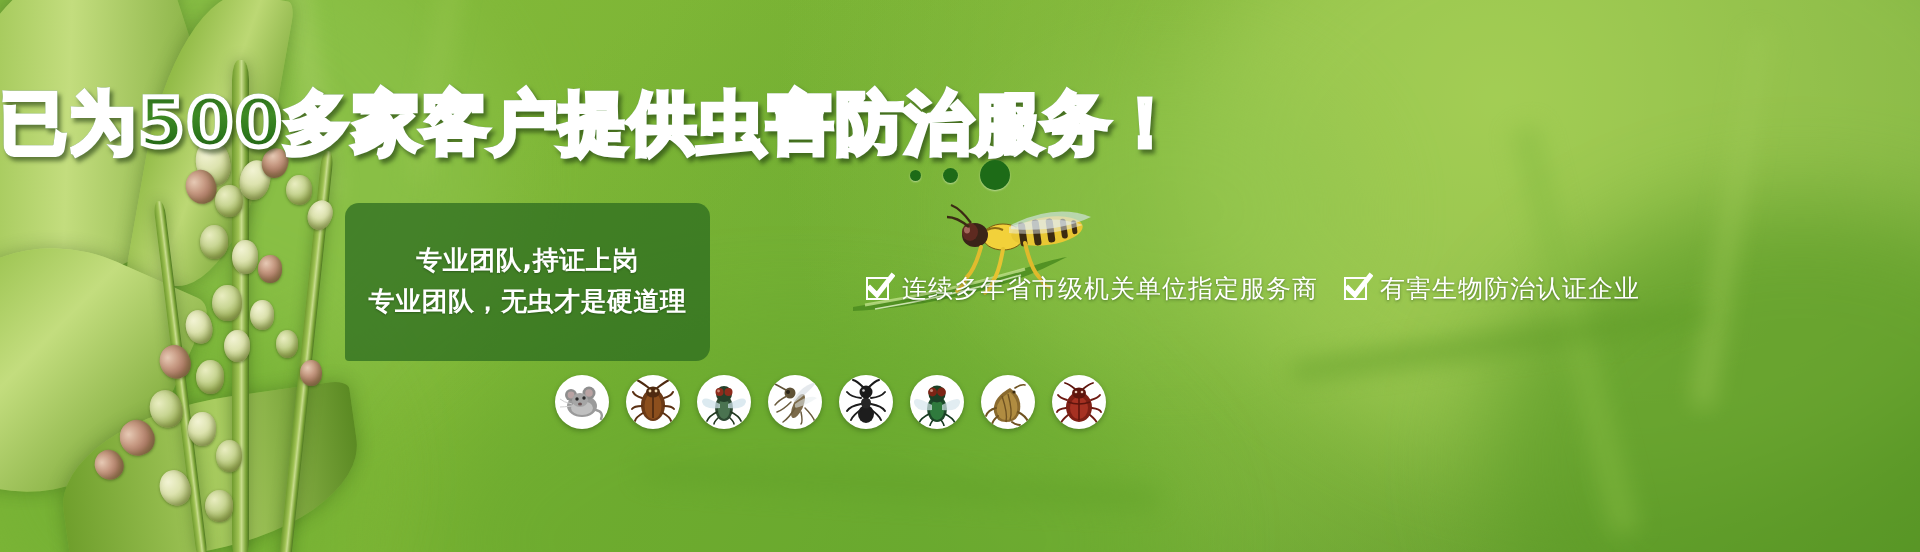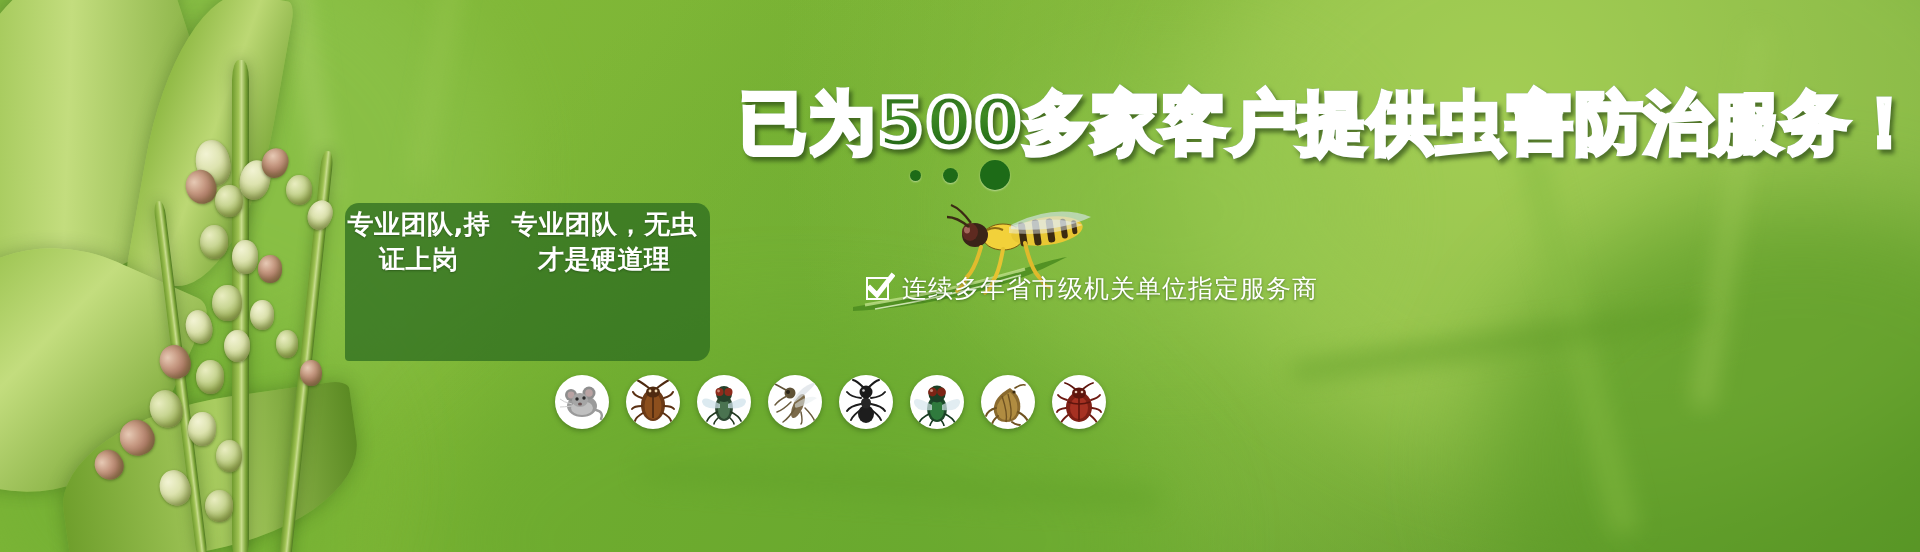--- a/index.html
+++ b/index.html
@@ -79,21 +79,21 @@
   }
   .bud.pale {
     background: radial-gradient(circle at 36% 28%, #f2f3d3 0%, #dde3af 40%, #b4c279 72%, #8d9b52 100%);
   }
 
   
   .headline {
     position: absolute;
     left: 0; right: 0;
     top: 78px;
-    text-align: right;
+    text-align: left;
     white-space: nowrap;
   }
   .headline span {
     font-family: "DejaVu Sans", "Liberation Sans", sans-serif;
     font-size: 67px;
     font-weight: 700;
     letter-spacing: 2px;
     color: #2c6b1c;
     background: linear-gradient(180deg, #1f5f16 0%, #3f8a24 38%, #2e7a1c 62%, #1b5412 100%);
     -webkit-background-clip: text;
@@ -124,22 +124,22 @@
   
   .claims {
     position: absolute;
     left: 345px;
     top: 203px;
     width: 365px;
     height: 158px;
     background: rgba(42,105,30,.72);
     border-radius: 14px 14px 14px 4px;
     display: flex;
-    flex-direction: row;
-    justify-content: flex-end;
+    flex-direction: column;
+    justify-content: center;
     gap: 6px;
     padding: 4px 0 6px;
     box-sizing: border-box;
   }
   .claim {
     color: #ffffff;
     text-align: center;
     font-weight: 700;
     letter-spacing: .5px;
     text-shadow: 0 1px 2px rgba(20,50,10,.45);
@@ -313,20 +313,28 @@
 
   <div class="creds">
     <div class="cred">
       <span class="cred-box">
         <svg width="30" height="30" viewBox="0 0 30 30">
           <path d="M5 16 L12 23 L27 4" stroke="#ffffff" stroke-width="5" fill="none" stroke-linecap="square"></path>
         </svg>
       </span>
       <span class="cred-text">连续多年省市级机关单位指定服务商</span>
     </div>
+    <div class="cred">
+      <span class="cred-box">
+        <svg width="30" height="30" viewBox="0 0 30 30">
+          <path d="M5 16 L12 23 L27 4" stroke="#ffffff" stroke-width="5" fill="none" stroke-linecap="square"></path>
+        </svg>
+      </span>
+      <span class="cred-text">有害生物防治认证企业</span>
+    </div>
   </div>
 
   <div class="pests">
 
     <div class="pest">
       <svg width="48" height="48" viewBox="0 0 48 48">
         <ellipse cx="24" cy="28" rx="15" ry="11" fill="#9a9a9a"></ellipse>
         <ellipse cx="24" cy="30" rx="11" ry="7" fill="#c0c0c0"></ellipse>
         <circle cx="13" cy="17" r="6" fill="#8e8e8e"></circle>
         <circle cx="31" cy="15" r="6.5" fill="#8e8e8e"></circle>

